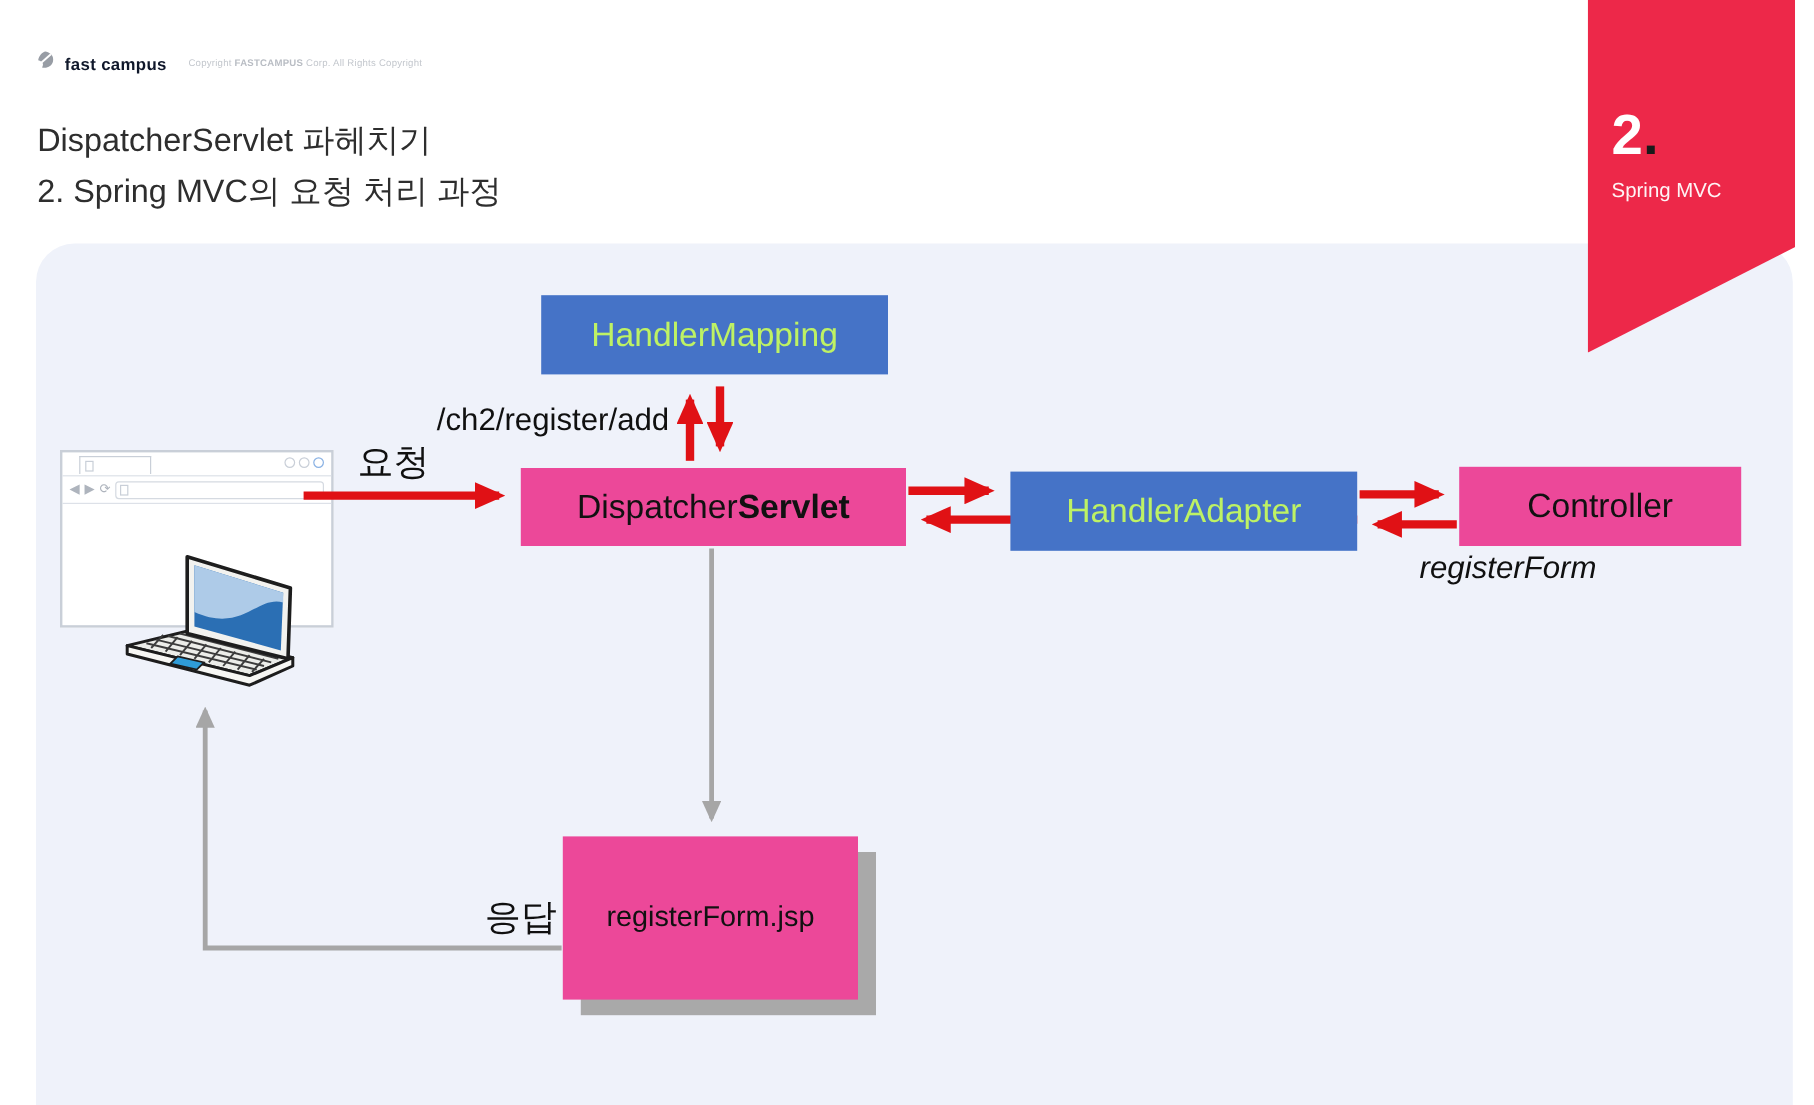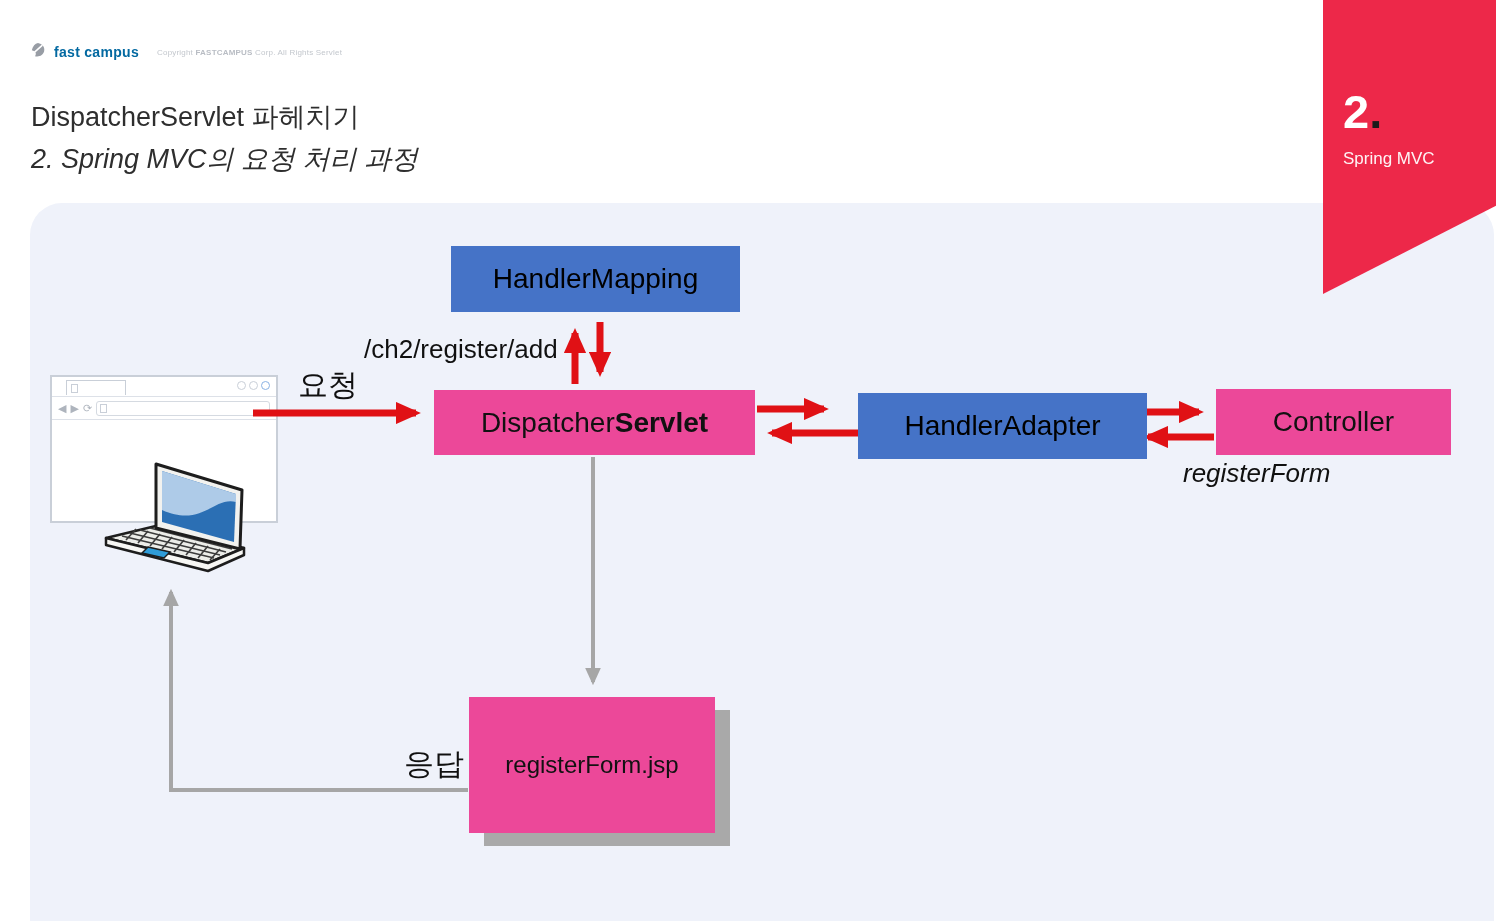--- a/index.html
+++ b/index.html
@@ -1,49 +1,49 @@
 <!DOCTYPE html>
 <html><head>
 <meta charset="utf-8">
 <style>
   * { margin:0; padding:0; box-sizing:border-box; }
   html,body { width:1512px; height:921px; background:#fff; font-family:"Liberation Sans", sans-serif; }
   .slide { position:relative; width:1512px; height:921px; overflow:hidden; background:#fff; }
 
   
   .logo-row { position:absolute; left:30px; top:42px; display:flex; align-items:center; gap:8px; }
-  .logo-text { font-size:14px; font-weight:bold; color:#0369a1; letter-spacing:.3px; }
+  .logo-text { font-size:14px; font-weight:bold; color:#0f172a; letter-spacing:.3px; }
   .copyright { margin-left:10px; font-size:8px; color:#c3c7cd; letter-spacing:.2px; }
   .copyright b { color:#b9bdc4; }
   .titles { position:absolute; left:31px; top:96px; color:#2e2e2e; }
   .titles .t1 { font-size:27px; font-weight:400; line-height:42px; }
-  .titles .t2 { font-size:27px; font-weight:400; line-height:42px;font-style:italic; }
+  .titles .t2 { font-size:27px; font-weight:400; line-height:42px; }
 
   
   .banner { position:absolute; left:1323px; top:0; width:173px; height:294px; background:#ED2849;
             clip-path:polygon(0 0, 100% 0, 100% 70%, 0 100%); z-index:5; }
   .banner-number { position:absolute; left:20px; top:84px; font-size:47px; font-weight:600; color:#fff; }
   .banner-number .dot { color:#1a1a1a; }
   .banner-sub { position:absolute; left:20px; top:149px; font-size:17px; color:rgba(255,255,255,.95); }
 
   
   .panel { position:absolute; left:30px; top:203px; width:1464px; height:718px;
            background:#EFF2FA; border-radius:32px 32px 0 0; z-index:0; }
 
   
   svg.arrows { position:absolute; left:0; top:0; z-index:2; pointer-events:none; }
 
   
   .node { position:absolute; display:flex; align-items:center; justify-content:center; z-index:3; }
-  .node.blue { background:#4573C7; color:#000000; }
+  .node.blue { background:#4573C7; color:#bef264; }
   .node.yellow { background:#ec4899; color:#111; }
   .n-handler-mapping { left:451px; top:246px; width:289px; height:66px; font-size:28px; }
   .n-dispatcher     { left:434px; top:390px; width:321px; height:65px; font-size:28px; }
   .n-dispatcher b   { font-weight:bold; }
-  .n-handler-adapter{ left:842px; top:393px; width:289px; height:66px; font-size:28px;margin-left:16px; }
+  .n-handler-adapter{ left:842px; top:393px; width:289px; height:66px; font-size:28px; }
   .n-controller     { left:1216px; top:389px; width:235px; height:66px; font-size:28px; }
   .n-registerform   { left:469px; top:697px; width:246px; height:136px; font-size:24px;
                       box-shadow:15px 13px 0 #a9a9a9; }
 
   
   .lbl { position:absolute; z-index:4; color:#101010; }
   .lbl-url      { left:364px; top:334px; font-size:26px; }
   .lbl-request  { left:298px; top:365px; font-size:30px; }
   .lbl-response { left:404px; top:744px; font-size:30px; }
   .lbl-return   { left:1183px; top:458px; font-size:26px; font-style:italic;text-align:center; }
@@ -71,21 +71,21 @@
 <div class="slide">
 
   <div class="logo-row">
     <span>
       <svg width="16" height="16" viewBox="0 0 16 16">
         <path d="M8,1 C12,1.8 15,4.8 14.2,9 C13.3,13.2 9.2,15.2 5,14.2 C6.8,11.4 5.8,9.4 1.8,8.2 C2.8,4 5,1.6 8,1 Z" fill="#989da5"></path>
         <line x1="3.2" y1="11.4" x2="12.4" y2="3.2" stroke="#fff" stroke-width="1.6"></line>
       </svg>
     </span>
     <span class="logo-text">fast campus</span>
-    <span class="copyright"><span>Copyright </span><b>FASTCAMPUS</b><span> Corp. All Rights Servlet</span></span>
+    <span class="copyright"><span>Copyright </span><b>FASTCAMPUS</b><span> Corp. All Rights Copyright</span></span>
   </div>
 
   <div class="titles">
     <div class="t1">DispatcherServlet 파헤치기</div>
     <div class="t2">2. Spring MVC의 요청 처리 과정</div>
   </div>
 
   <div class="banner">
     <div class="banner-number"><span>2</span><span class="dot">.</span></div>
     <div class="banner-sub">Spring MVC</div>

